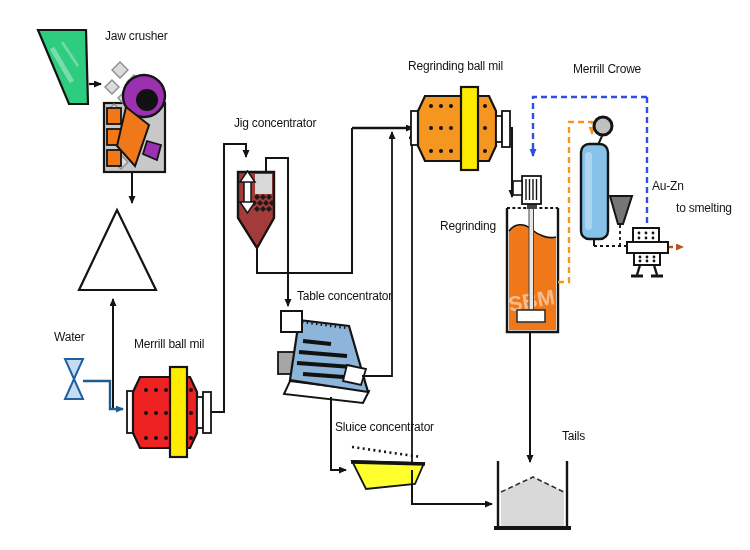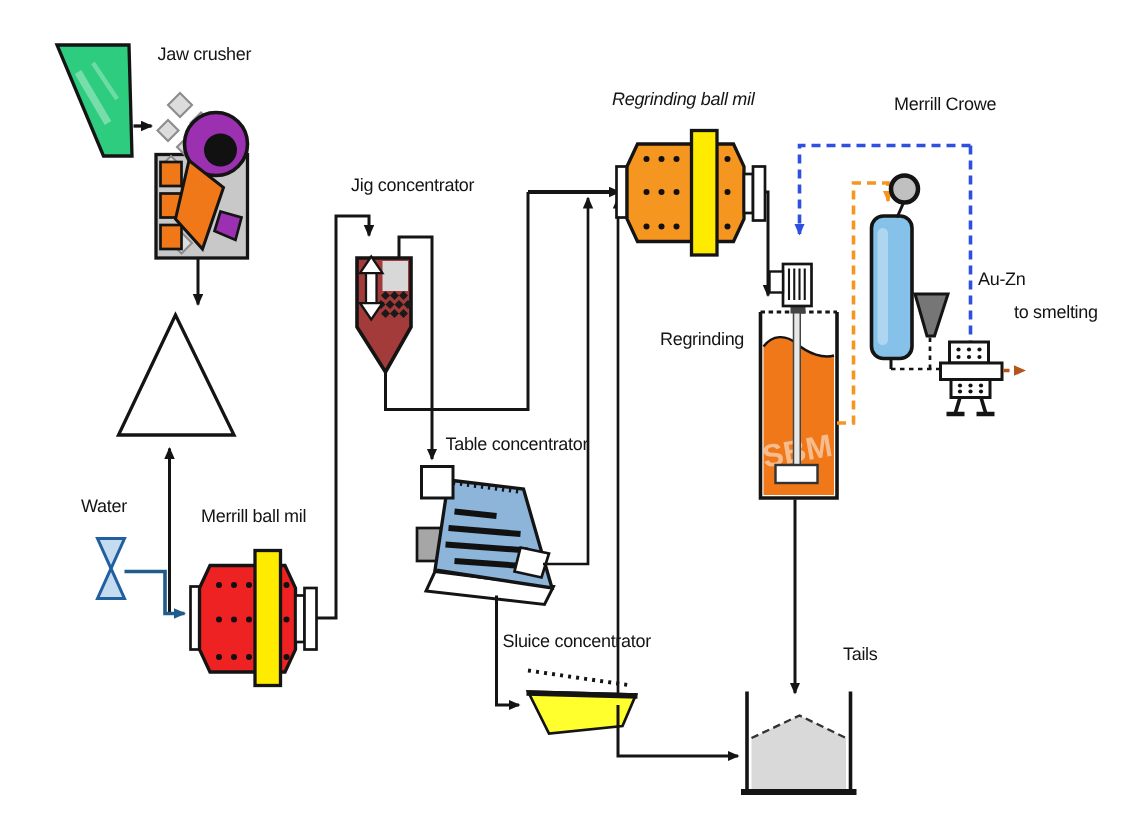--- a/index.html
+++ b/index.html
@@ -246,22 +246,22 @@
     <line x1="640" y1="265" x2="637" y2="275" stroke="#141414" stroke-width="2.4"></line>
     <line x1="654" y1="265" x2="657" y2="275" stroke="#141414" stroke-width="2.4"></line>
     <line x1="631" y1="276" x2="643" y2="276" stroke="#141414" stroke-width="3"></line>
     <line x1="651" y1="276" x2="663" y2="276" stroke="#141414" stroke-width="3"></line>
   </g>
   <path d="M669,247 L683,247" stroke="#B5541C" stroke-width="2.4" fill="none" stroke-dasharray="4,3" marker-end="url(#mBr)"></path>
 </svg>
 
 <div class="lbl" style="left:105px;top:30px;">Jaw crusher</div>
 <div class="lbl" style="left:234px;top:117px;">Jig concentrator</div>
-<div class="lbl" style="left:408px;top:60px;font-style:italic;">Regrinding ball mil</div>
-<div class="lbl" style="left:573px;top:63px;margin-left:23px;">Merrill Crowe</div>
+<div class="lbl" style="left:408px;top:60px;">Regrinding ball mil</div>
+<div class="lbl" style="left:573px;top:63px;">Merrill Crowe</div>
 <div class="lbl" style="left:54px;top:331px;">Water</div>
 <div class="lbl" style="left:134px;top:338px;">Merrill ball mil</div>
 <div class="lbl" style="left:297px;top:290px;">Table concentrator</div>
 <div class="lbl" style="left:440px;top:220px;">Regrinding</div>
 <div class="lbl" style="left:335px;top:421px;">Sluice concentrator</div>
 <div class="lbl" style="left:562px;top:430px;">Tails</div>
 <div class="lbl" style="left:652px;top:180px;">Au-Zn</div>
 <div class="lbl" style="left:676px;top:202px;">to smelting</div>
 
 </div>

